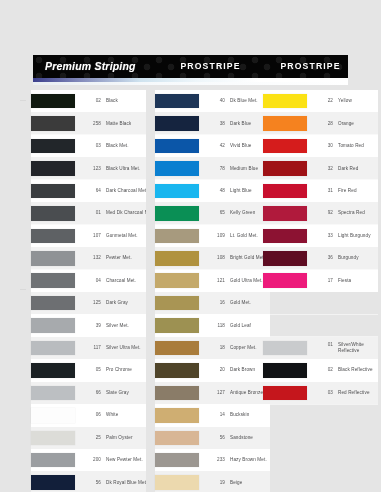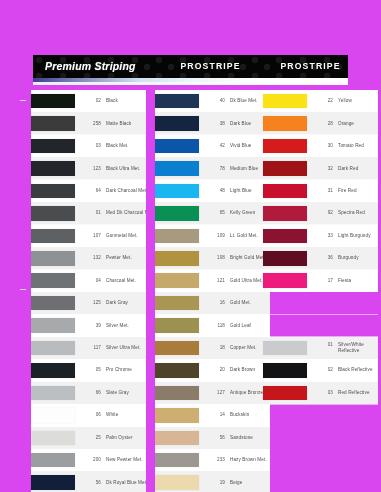--- a/index.html
+++ b/index.html
@@ -5,21 +5,21 @@
   html,body{margin:0;padding:0;}
   body{
     width:381px;height:492px;
     background:#ffffff;
     font-family:"Liberation Sans", sans-serif;
     overflow:hidden;
     position:relative;
   }
   .page{
     position:absolute;inset:0;
-    background:#d946ef;
+    background:#e5e5e5;
   }
 
   
   .banner{
     position:absolute;
     left:33px;top:55px;
     width:315px;height:23px;
     background:#050505;
     overflow:hidden;
   }

